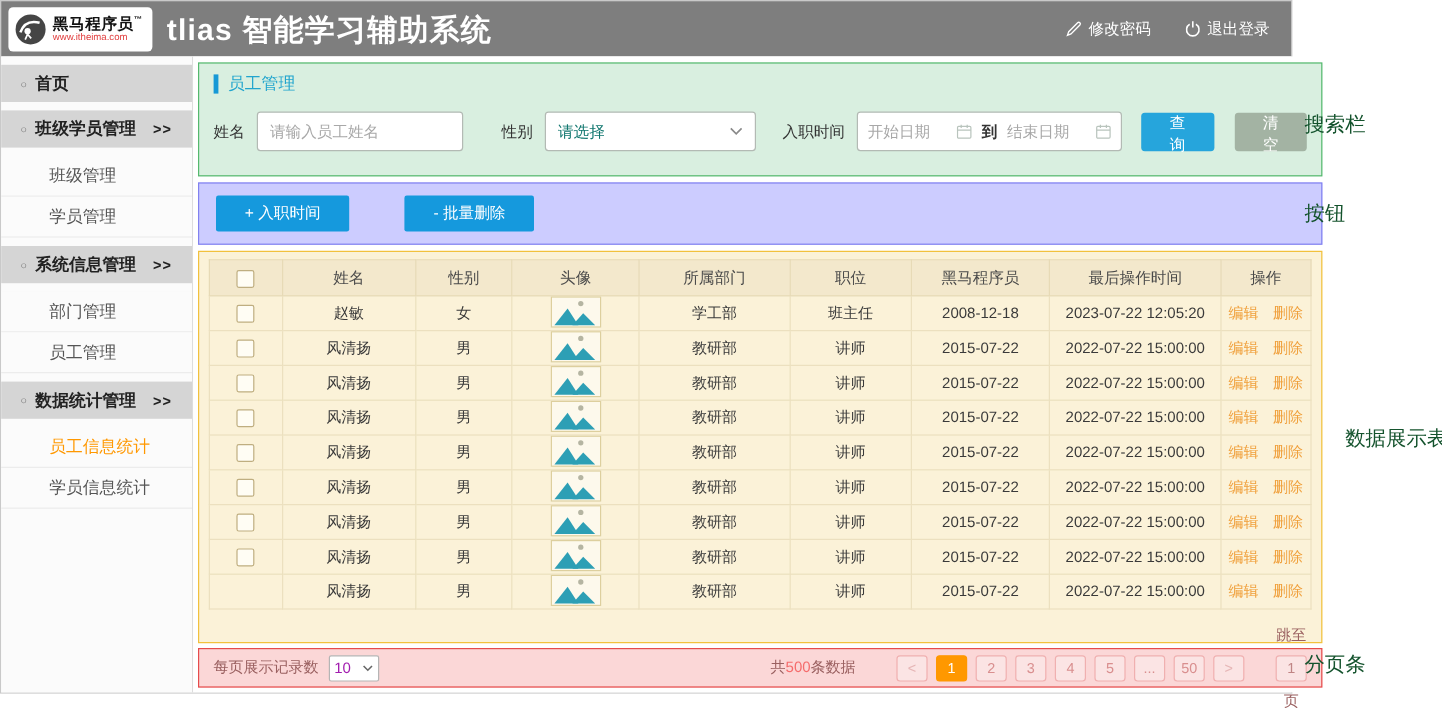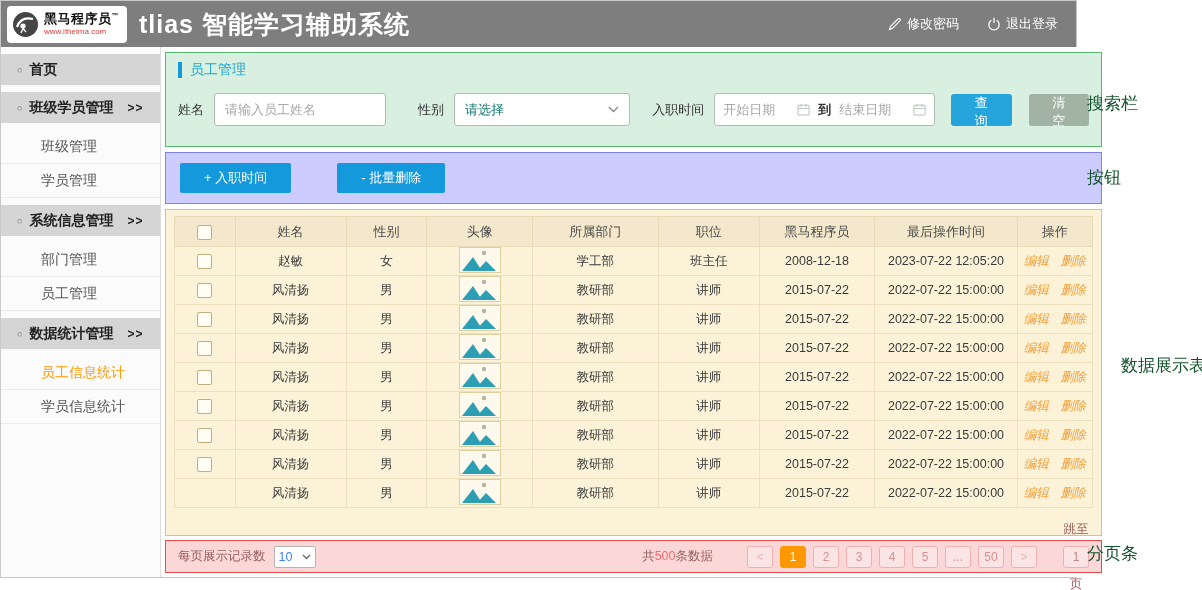--- a/index.html
+++ b/index.html
@@ -73,28 +73,28 @@
                margin-bottom:4px; padding:6px 8px; overflow:hidden; }
   table.emp { width:100%; border-collapse:collapse; table-layout:fixed; }
   .emp th { height:30px; font-size:13px; font-weight:normal; color:#4a4a4a; background:#f3e8cc;
             border:1px solid #e7dab6; text-align:center; }
   .emp td { height:28px; font-size:12.5px; color:#3a3a3a; background:#fbf2d8;
             border:1px solid #ece0bf; text-align:center; vertical-align:middle; }
   .checkbox { display:inline-block; width:15px; height:15px; border:1px solid #bfae80; background:#fffdf4;
               border-radius:2px; vertical-align:middle; cursor:pointer; }
   .avatar-frame { display:inline-flex; width:42px; height:26px; border:1px solid #ddcf9e; background:#fdf9ec;
                   align-items:center; justify-content:center; }
-  .act-link { color:var(--link-orange,#f0a03c); cursor:pointer; margin:0 6px;font-style:italic; }
+  .act-link { color:var(--link-orange,#f0a03c); cursor:pointer; margin:0 6px; }
 
   
   .pager-sec { height:33px; background:var(--pager-bg,#fbd7d7); border:1px solid var(--pager-border,#e64b4b);
                display:flex; align-items:center; padding:0 12px; font-size:12.5px; color:#9a6060; }
   .size-select { width:42px; height:22px; background:#fff; border:1px solid #b5b5b5; border-radius:2px;
                  margin-left:8px; display:flex; align-items:center; justify-content:space-between;
-                 padding:0 4px; color:#3b82f6; cursor:pointer; }
+                 padding:0 4px; color:#a21caf; cursor:pointer; }
   .total { margin-left:auto; }
   .total .num { color:var(--total-red,#f56c6c); }
   .page-list { display:flex; align-items:center; gap:7px; margin-left:34px; }
   .page-btn { min-width:26px; height:22px; padding:0 4px; border:1px solid #f0b0b0; border-radius:3px;
               background:#fbe4e4; color:#d98f8f; display:inline-flex; align-items:center; justify-content:center;
               font-size:12px; cursor:pointer; }
   .page-btn.nav { color:#e6b6b6; }
   .page-btn.active { background:var(--active-orange,#ff9800); border-color:var(--active-orange,#ff9800); color:#fff; }
   .jump { display:flex; align-items:center; gap:8px; margin-left:26px;flex-direction:column; }
   .jump-input { width:26px; height:22px; border:1px solid #f0b0b0; border-radius:3px; background:#fbe4e4;

